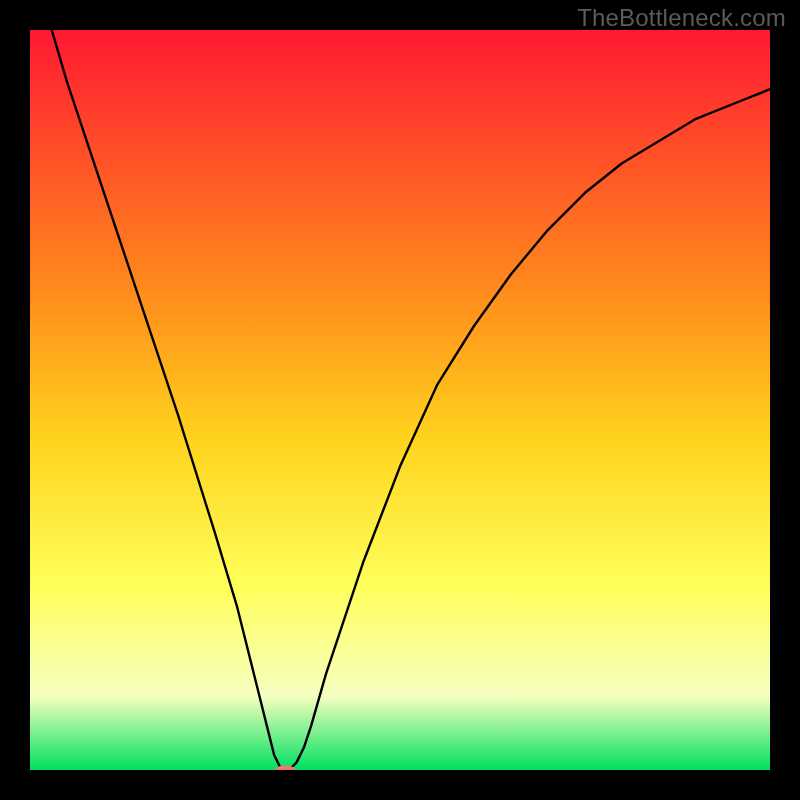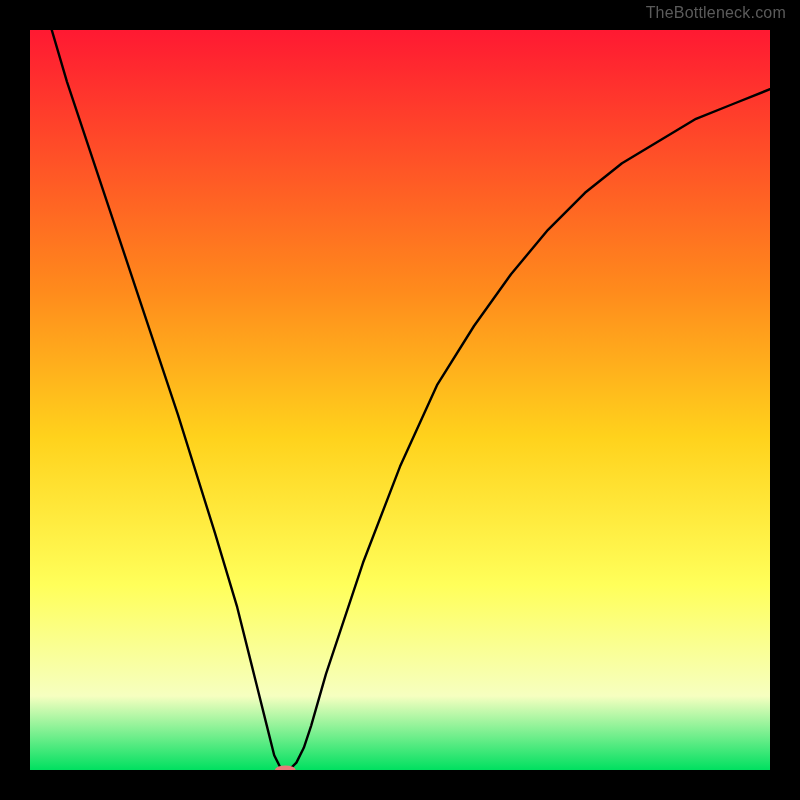--- a/index.html
+++ b/index.html
@@ -15,21 +15,21 @@
     position: relative;
     width: 800px;
     height: 800px;
     background: #000;
   }
   .watermark {
     position: absolute;
     top: 4px;
     right: 14px;
     color: #5b5b5b;
-    font-size: 16px;
+    font-size: 24px;
     letter-spacing: 0.2px;
     font-weight: 400;
     z-index: 20;
   }
   svg {
     display: block;
   }
 </style>
 </head>
 <body>

